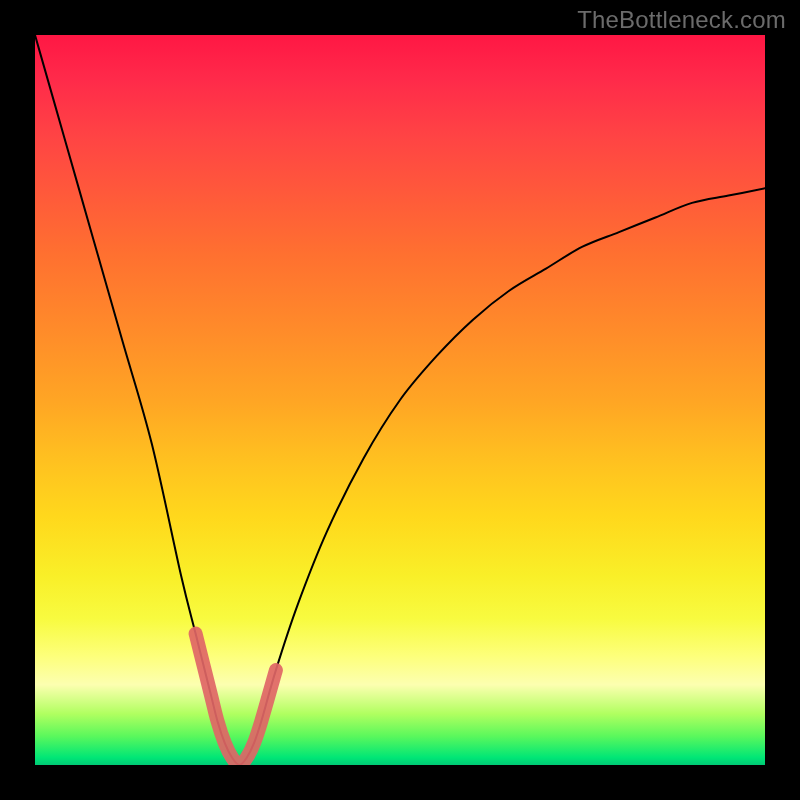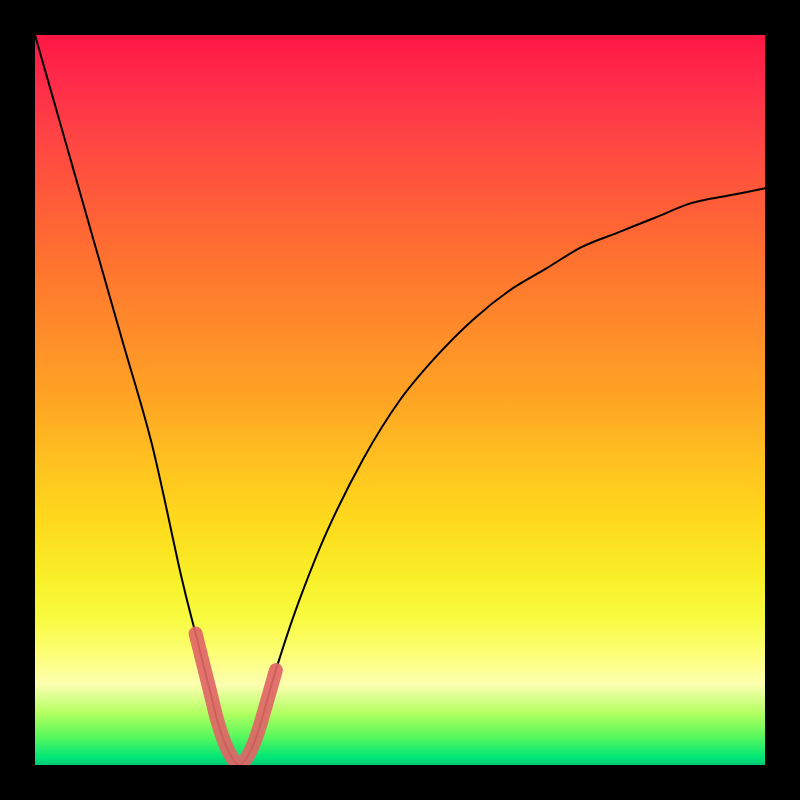--- a/index.html
+++ b/index.html
@@ -62,20 +62,21 @@
     letter-spacing: 0.2px;
     font-weight: 400;
     user-select: none;
   }
 </style>
 </head>
 <body>
 
 <div class="frame">
 
+  <div class="watermark">TheBottleneck.com</div>
 
   <div class="plot">
     <svg class="overlay" viewBox="0 0 730 730" preserveAspectRatio="none">
       <path id="curve-path" fill="none" stroke="#000000" stroke-width="2" stroke-linejoin="round" stroke-linecap="round" d="M0.00,0.00 C4.87,17.03 19.47,68.13 29.20,102.20 C38.93,136.27 48.67,170.33 58.40,204.40 C68.13,238.47 77.87,272.53 87.60,306.60 C97.33,340.67 107.07,369.87 116.80,408.80 C126.53,447.73 138.70,508.57 146.00,540.20 C153.30,571.83 155.73,579.13 160.60,598.60 C165.47,618.07 171.55,642.40 175.20,657.00 C178.85,671.60 180.07,677.68 182.50,686.20 C184.93,694.72 187.37,702.02 189.80,708.10 C192.23,714.18 194.67,719.05 197.10,722.70 C199.53,726.35 201.97,730.00 204.40,730.00 C206.83,730.00 209.27,726.35 211.70,722.70 C214.13,719.05 216.57,714.18 219.00,708.10 C221.43,702.02 222.65,698.37 226.30,686.20 C229.95,674.03 234.82,654.57 240.90,635.10 C246.98,615.63 254.28,592.52 262.80,569.40 C271.32,546.28 281.05,520.73 292.00,496.40 C302.95,472.07 316.33,445.30 328.50,423.40 C340.67,401.50 352.83,382.03 365.00,365.00 C377.17,347.97 389.33,334.58 401.50,321.20 C413.67,307.82 425.83,295.65 438.00,284.70 C450.17,273.75 462.33,264.02 474.50,255.50 C486.67,246.98 498.83,240.90 511.00,233.60 C523.17,226.30 535.33,217.78 547.50,211.70 C559.67,205.62 571.83,201.97 584.00,197.10 C596.17,192.23 608.33,187.37 620.50,182.50 C632.67,177.63 644.83,171.55 657.00,167.90 C669.17,164.25 681.33,163.03 693.50,160.60 C705.67,158.17 723.92,154.52 730.00,153.30"></path>
       <path id="highlight-path" fill="none" stroke="#e06666" stroke-width="14" stroke-linecap="round" stroke-linejoin="round" opacity="0.92" d="M160.60,598.60 C163.03,608.33 171.55,642.40 175.20,657.00 C178.85,671.60 180.07,677.68 182.50,686.20 C184.93,694.72 187.37,702.02 189.80,708.10 C192.23,714.18 194.67,719.05 197.10,722.70 C199.53,726.35 201.97,730.00 204.40,730.00 C206.83,730.00 209.27,726.35 211.70,722.70 C214.13,719.05 216.57,714.18 219.00,708.10 C221.43,702.02 222.65,698.37 226.30,686.20 C229.95,674.03 238.47,643.62 240.90,635.10"></path>
     </svg>
   </div>
 
 </div>
 

